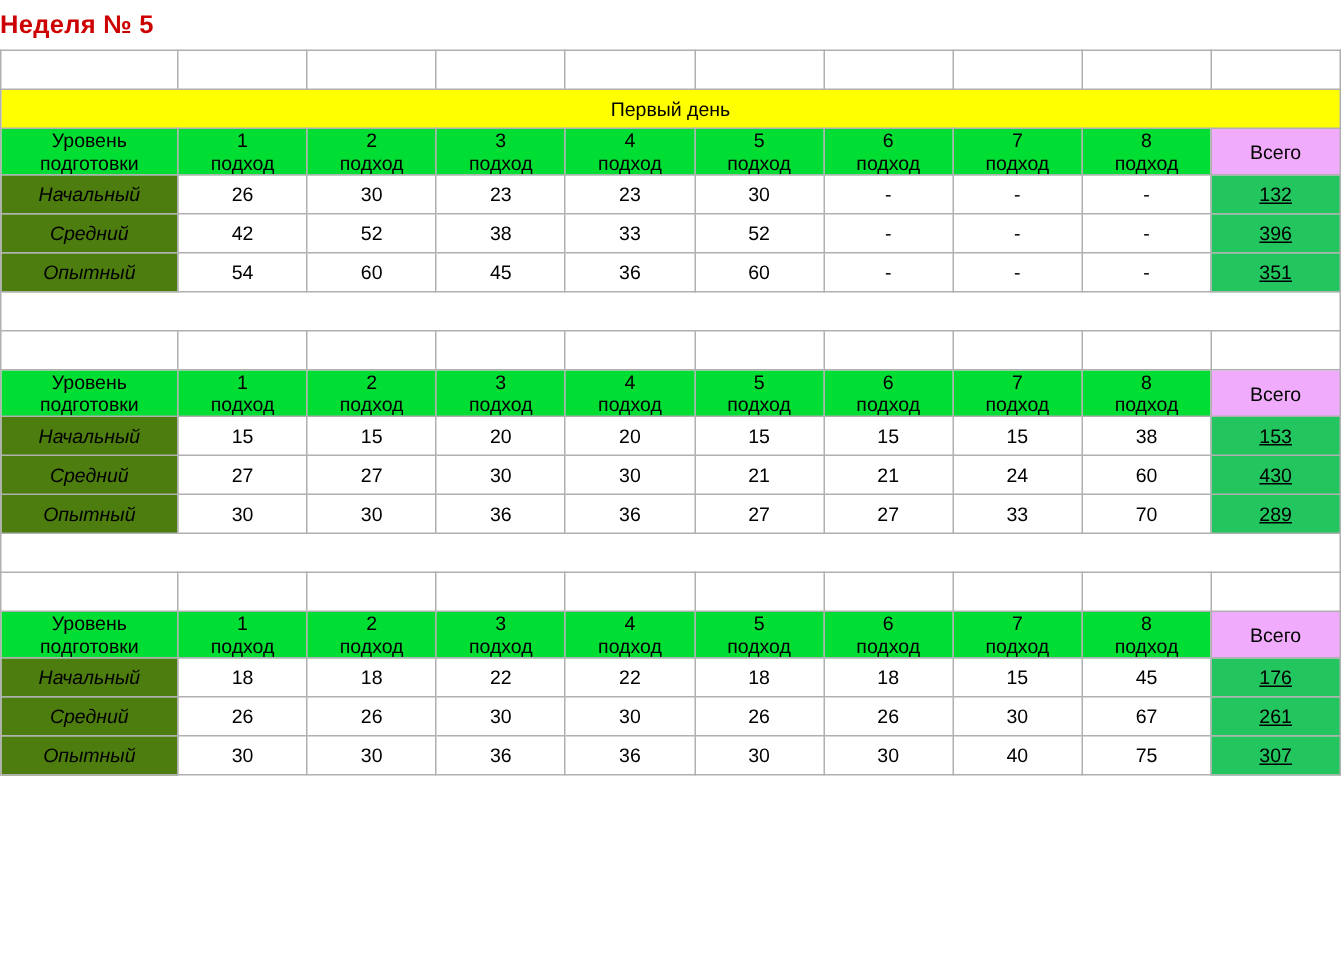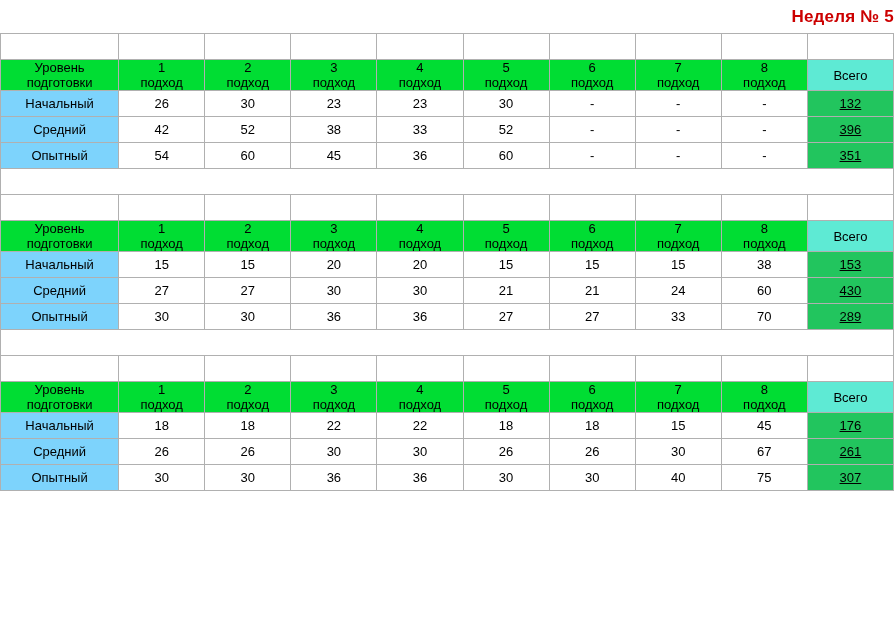--- a/index.html
+++ b/index.html
@@ -13,21 +13,21 @@
     width: 894px;
     height: 643px;
     position: relative;
     background: #ffffff;
     overflow: hidden;
   }
   .title {
     color: #cc0000;
     font-weight: bold;
     font-size: 17px;
-    text-align: right;
+    text-align: left;
     padding: 7px 0 6px 0;
     letter-spacing: 0.2px;
   }
   table.grid {
     border-collapse: collapse;
     width: 894px;
     table-layout: fixed;
   }
   table.grid td, table.grid th {
     border: 1px solid #b0b0b0;
@@ -57,27 +57,28 @@
     background: #00dd33;
     font-weight: bold;
     font-size: 13px;
     color: #000;
     line-height: 15px;
     margin-left: 24px;
   }
   .hdr .num { display: block; }
   .hdr .word { display: block; }
   .hdr-total {
-    background: #5eead4;
+    background: #f0abfc;
     font-weight: bold;
     font-size: 13px;
   }
   .lvl {
-    background: #7dd3fc;
-    font-weight: bold;
+    background: #4d7c0f;
+    font-weight: bold;
+    font-style: italic;
     font-size: 13px;
     text-align: left;
     padding-left: 8px;
   }
   .val { background: #ffffff; font-size: 13px; }
   .total {
     background: #22c55e;
     font-weight: bold;
     font-size: 13px;
     text-decoration: underline;
@@ -108,20 +109,23 @@
           <td></td>
           <td></td>
           <td></td>
           <td></td>
           <td></td>
           <td></td>
           <td></td>
           <td></td>
         </tr>
         <tr>
+          <td class="day-banner" colspan="10">Первый день</td>
+        </tr>
+        <tr>
           <td class="hdr">
             <span class="word">Уровень</span>
             <span class="word">подготовки</span>
           </td>
           <td class="hdr">
             <span class="num">1</span>
             <span class="word">подход</span>
           </td>
           <td class="hdr">
             <span class="num">2</span>

